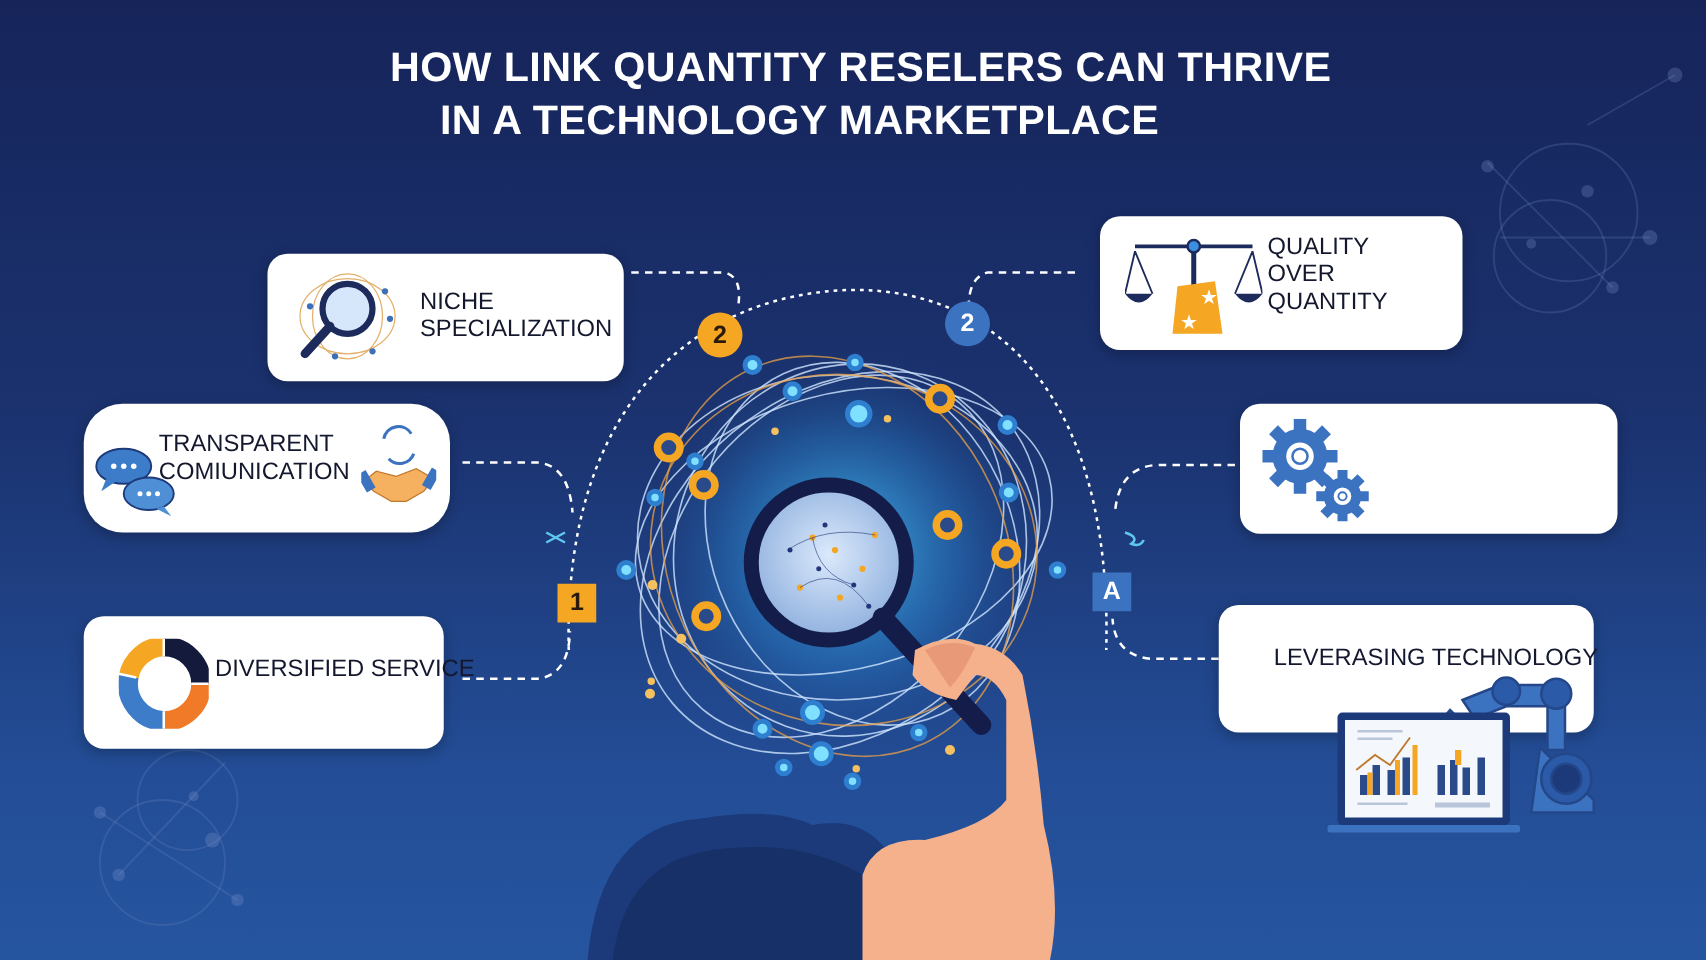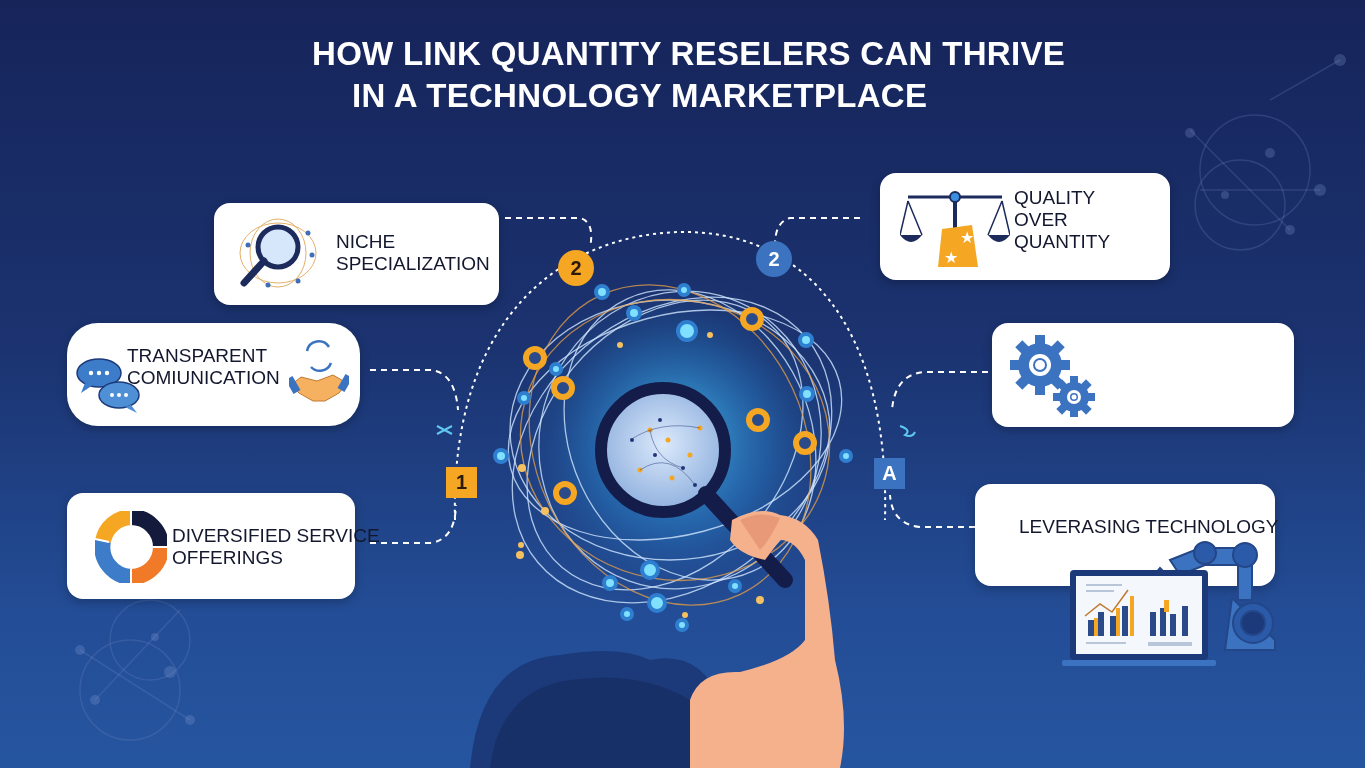--- a/index.html
+++ b/index.html
@@ -315,21 +315,20 @@
     </g>
     <g stroke="#ffffff" stroke-width="2">
         <line x1="36" y1="0" x2="36" y2="14"></line>
         <line x1="58" y1="36" x2="72" y2="36"></line>
         <line x1="36" y1="58" x2="36" y2="72"></line>
         <line x1="0" y1="28" x2="14" y2="31"></line>
       </g>
   </svg>
   <div class="card-text" style="left:105px;top:32px;">
     <span>DIVERSIFIED SERVICE</span>
-    <span>OFFERINGS</span>
   </div>
 </div>
 
 <div class="card" style="left:975px;top:484px;width:300px;height:102px;">
   <div class="card-text" style="left:44px;top:32px;">
     <span>LEVERASING TECHNOLOGY</span>
   </div>
 </div>
 
 <svg class="layer" viewBox="0 0 1365 768">

